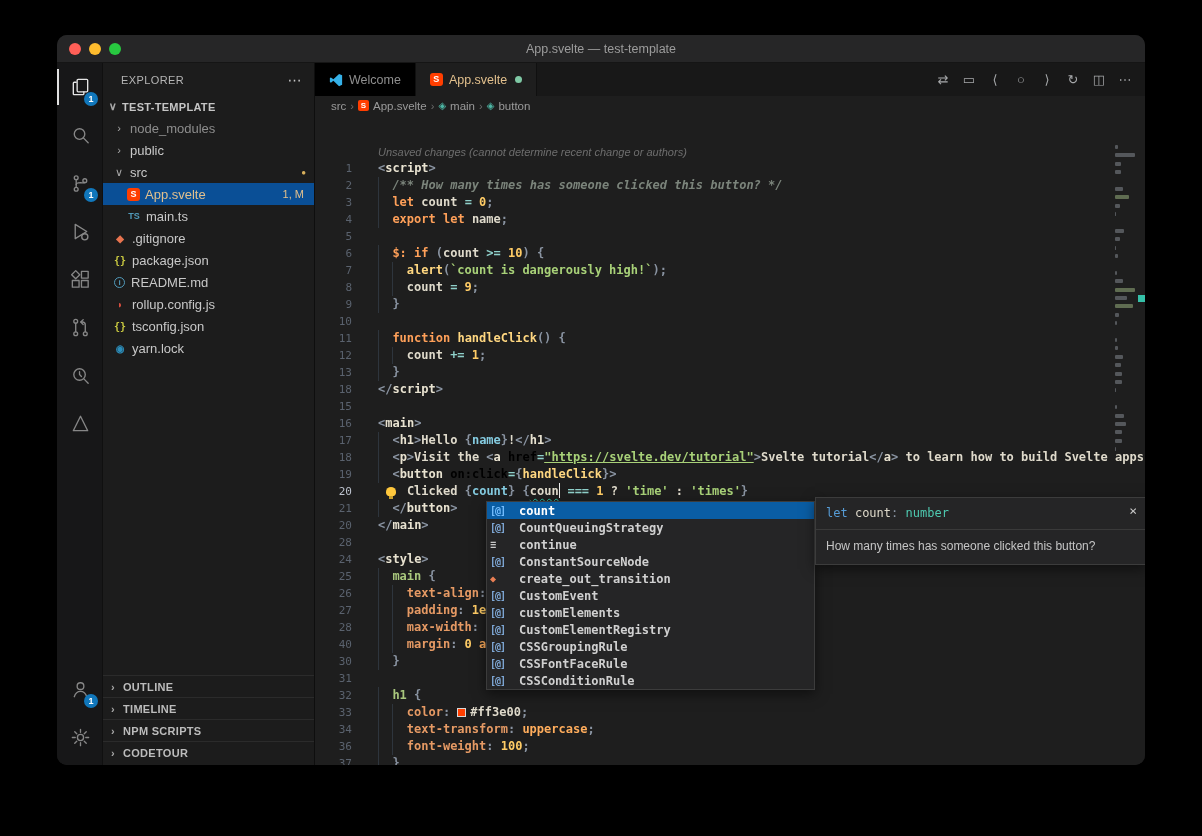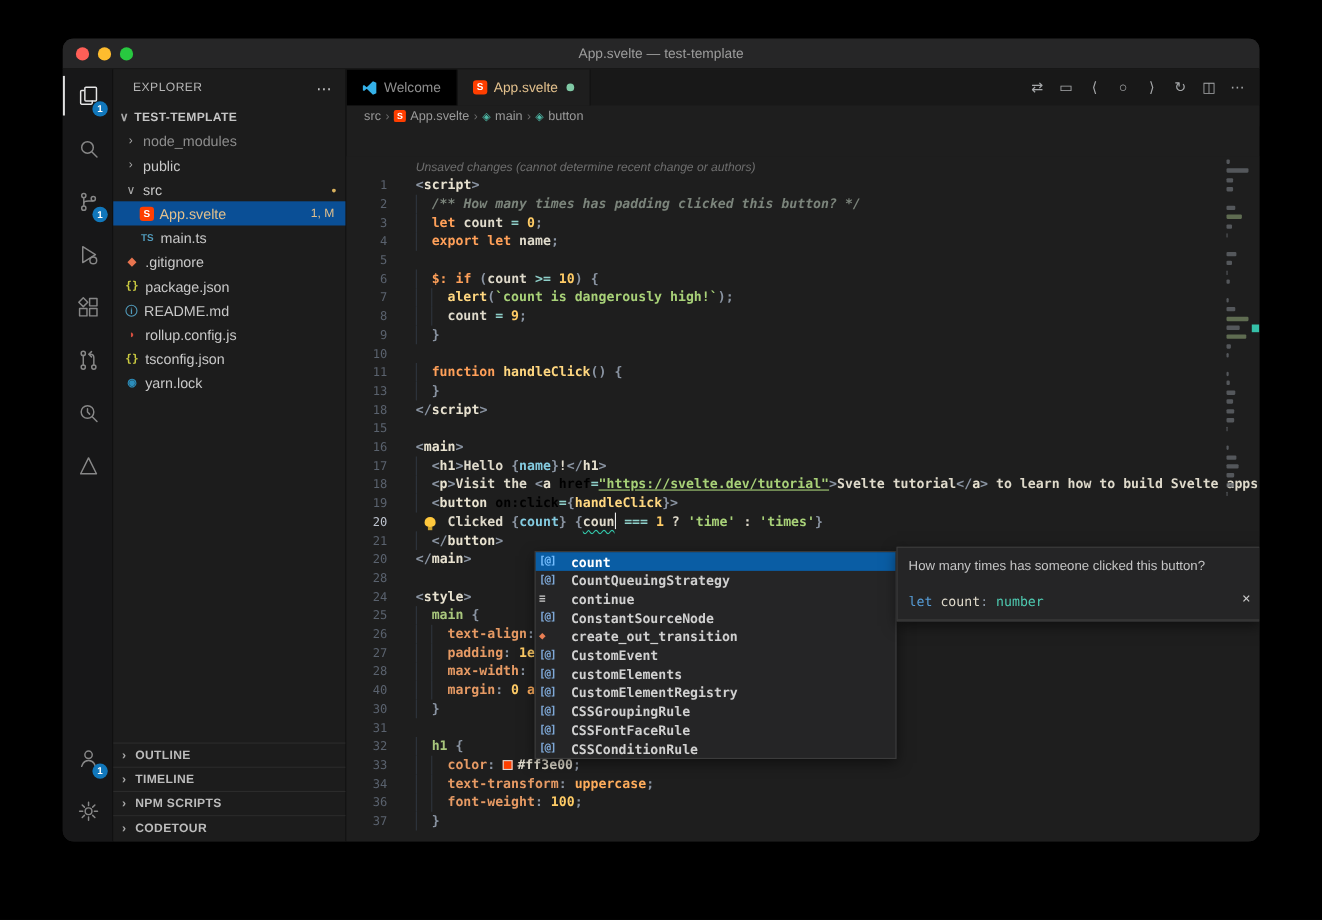--- a/index.html
+++ b/index.html
@@ -326,30 +326,31 @@
           <span class="bc-item">
             <span class="bc-sym">◈</span>
             <span>button</span>
           </span>
         </div>
 
       <div id="pane">
         <div id="code-lines">
             <div class="codelens">Unsaved changes (cannot determine recent change or authors)</div>
             <div class="code-line"><span class="ln">1</span><span class="lc"><span class="tk-pun">&lt;</span><span class="tk-tag">script</span><span class="tk-pun">&gt;</span></span></div>
-            <div class="code-line"><span class="ln">2</span><span class="lc"><span class="ind"></span><span class="tk-com">/** How many times has padding clicked this button? */</span></span></div>
+            <div class="code-line"><span class="ln">2</span><span class="lc"><span class="ind"></span><span class="tk-com">/** How many times has someone clicked this button? */</span></span></div>
             <div class="code-line"><span class="ln">3</span><span class="lc"><span class="ind"></span><span class="tk-kw">let</span><span class="tk-def"> count </span><span class="tk-op">=</span><span class="tk-num"> 0</span><span class="tk-pun">;</span></span></div>
             <div class="code-line"><span class="ln">4</span><span class="lc"><span class="ind"></span><span class="tk-kw">export</span><span class="tk-def"> </span><span class="tk-kw">let</span><span class="tk-def"> name</span><span class="tk-pun">;</span></span></div>
             <div class="code-line"><span class="ln">5</span><span class="lc"></span></div>
             <div class="code-line"><span class="ln">6</span><span class="lc"><span class="ind"></span><span class="tk-kw">$:</span><span class="tk-def"> </span><span class="tk-kw">if</span><span class="tk-def"> </span><span class="tk-pun">(</span><span class="tk-def">count </span><span class="tk-op">&gt;=</span><span class="tk-num"> 10</span><span class="tk-pun">)</span><span class="tk-def"> </span><span class="tk-pun">{</span></span></div>
             <div class="code-line"><span class="ln">7</span><span class="lc"><span class="ind"></span><span class="ind"></span><span class="tk-fn">alert</span><span class="tk-pun">(</span><span class="tk-str">`count is dangerously high!`</span><span class="tk-pun">);</span></span></div>
             <div class="code-line"><span class="ln">8</span><span class="lc"><span class="ind"></span><span class="ind"></span><span class="tk-def">count </span><span class="tk-op">=</span><span class="tk-num"> 9</span><span class="tk-pun">;</span></span></div>
             <div class="code-line"><span class="ln">9</span><span class="lc"><span class="ind"></span><span class="tk-pun">}</span></span></div>
             <div class="code-line"><span class="ln">10</span><span class="lc"></span></div>
             <div class="code-line"><span class="ln">11</span><span class="lc"><span class="ind"></span><span class="tk-kw">function</span><span class="tk-fn"> handleClick</span><span class="tk-pun">() {</span></span></div>
+            <div class="code-line"><span class="ln">12</span><span class="lc"><span class="ind"></span><span class="ind"></span><span class="tk-def">count </span><span class="tk-op">+=</span><span class="tk-num"> 1</span><span class="tk-pun">;</span></span></div>
             <div class="code-line"><span class="ln">13</span><span class="lc"><span class="ind"></span><span class="tk-pun">}</span></span></div>
             <div class="code-line"><span class="ln">18</span><span class="lc"><span class="tk-pun">&lt;/</span><span class="tk-tag">script</span><span class="tk-pun">&gt;</span></span></div>
             <div class="code-line"><span class="ln">15</span><span class="lc"></span></div>
             <div class="code-line"><span class="ln">16</span><span class="lc"><span class="tk-pun">&lt;</span><span class="tk-tag">main</span><span class="tk-pun">&gt;</span></span></div>
             <div class="code-line"><span class="ln">17</span><span class="lc"><span class="ind"></span><span class="tk-pun">&lt;</span><span class="tk-tag">h1</span><span class="tk-pun">&gt;</span><span class="tk-def">Hello </span><span class="tk-pun">{</span><span class="tk-var">name</span><span class="tk-pun">}</span><span class="tk-def">!</span><span class="tk-pun">&lt;/</span><span class="tk-tag">h1</span><span class="tk-pun">&gt;</span></span></div>
             <div class="code-line"><span class="ln">18</span><span class="lc"><span class="ind"></span><span class="tk-pun">&lt;</span><span class="tk-tag">p</span><span class="tk-pun">&gt;</span><span class="tk-def">Visit the </span><span class="tk-pun">&lt;</span><span class="tk-tag">a</span><span class="tk-def"> </span><span class="tk-attr">href</span><span class="tk-op">=</span><span class="tk-strlink">"https://svelte.dev/tutorial"</span><span class="tk-pun">&gt;</span><span class="tk-def">Svelte tutorial</span><span class="tk-pun">&lt;/</span><span class="tk-tag">a</span><span class="tk-pun">&gt;</span><span class="tk-def"> to learn how to build Svelte apps.</span></span></div>
             <div class="code-line"><span class="ln">19</span><span class="lc"><span class="ind"></span><span class="tk-pun">&lt;</span><span class="tk-tag">button</span><span class="tk-def"> </span><span class="tk-attr">on:click</span><span class="tk-op">=</span><span class="tk-pun">{</span><span class="tk-fn">handleClick</span><span class="tk-pun">}&gt;</span></span></div>
             <div class="code-line"><span class="ln active">20</span><span class="bulb"></span><span class="lc"><span class="tk-def">    Clicked </span><span class="tk-pun">{</span><span class="tk-var">count</span><span class="tk-pun">}</span><span class="tk-def"> </span><span class="tk-pun">{</span><span class="tk-typed">coun</span><span class="caret"></span><span class="tk-def"> </span><span class="tk-op">===</span><span class="tk-num"> 1</span><span class="tk-def"> ? </span><span class="tk-str">'time'</span><span class="tk-def"> : </span><span class="tk-str">'times'</span><span class="tk-pun">}</span></span></div>
             <div class="code-line"><span class="ln">21</span><span class="lc"><span class="ind"></span><span class="tk-pun">&lt;/</span><span class="tk-tag">button</span><span class="tk-pun">&gt;</span></span></div>
             <div class="code-line"><span class="ln">20</span><span class="lc"><span class="tk-pun">&lt;/</span><span class="tk-tag">main</span><span class="tk-pun">&gt;</span></span></div>
@@ -452,22 +453,22 @@
             <div class="suggest-item">
               <span class="s-icon" style="color: rgb(127, 169, 216);">[@]</span>
               <span class="s-label">CSSFontFaceRule</span>
             </div>
             <div class="suggest-item">
               <span class="s-icon" style="color: rgb(127, 169, 216);">[@]</span>
               <span class="s-label">CSSConditionRule</span>
             </div>
           </div>
         <div id="suggest-docs">
-          <div id="docs-body">How many times has someone clicked this button?</div>
           <div id="docs-sig">
             <span id="docs-sig-tokens"><span class="tk-kw2">let</span><span class="tk-def"> count</span><span class="tk-pun">:</span><span class="tk-type"> number</span></span>
             <span id="docs-close">×</span>
           </div>
+          <div id="docs-body">How many times has someone clicked this button?</div>
         </div>
       </div>
     </div>
   </div>
 </div>
 
 </body></html>

